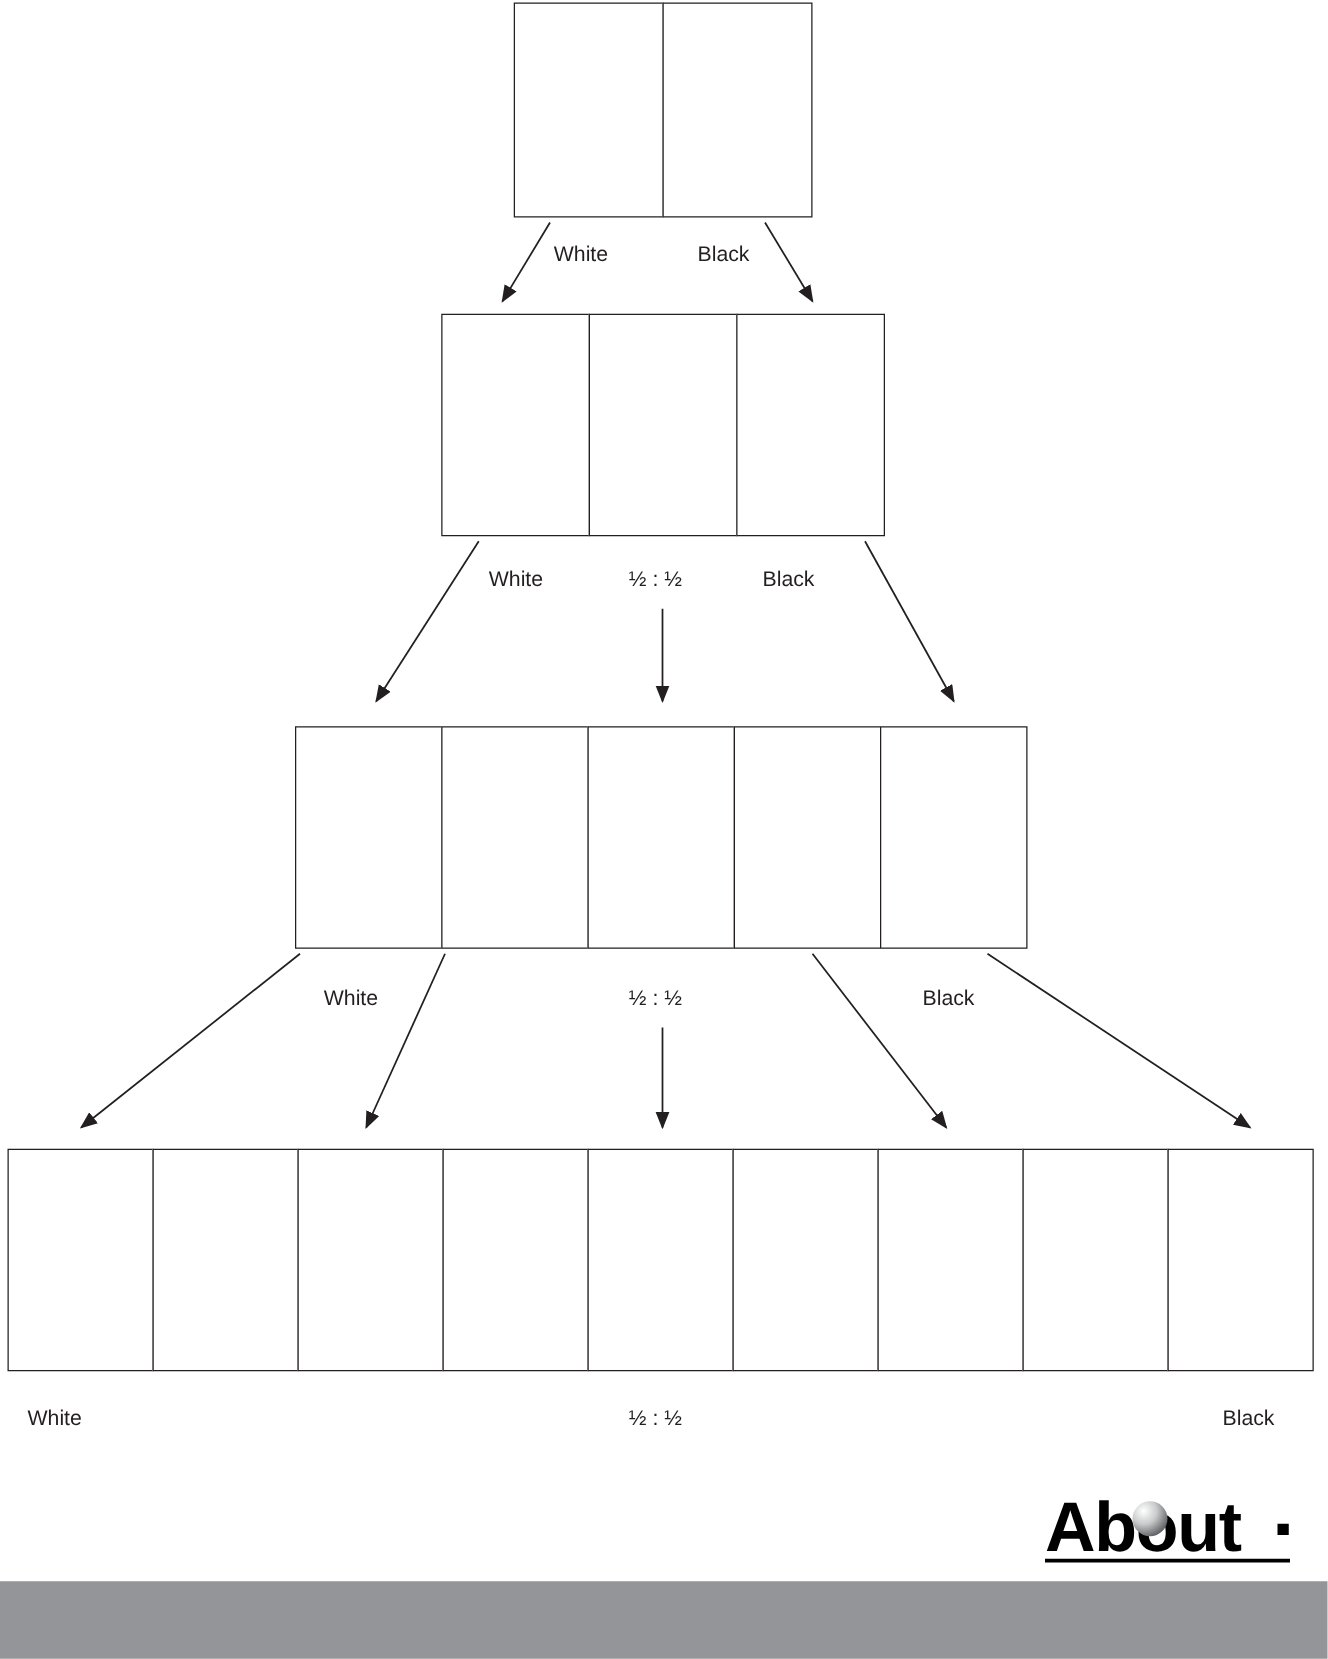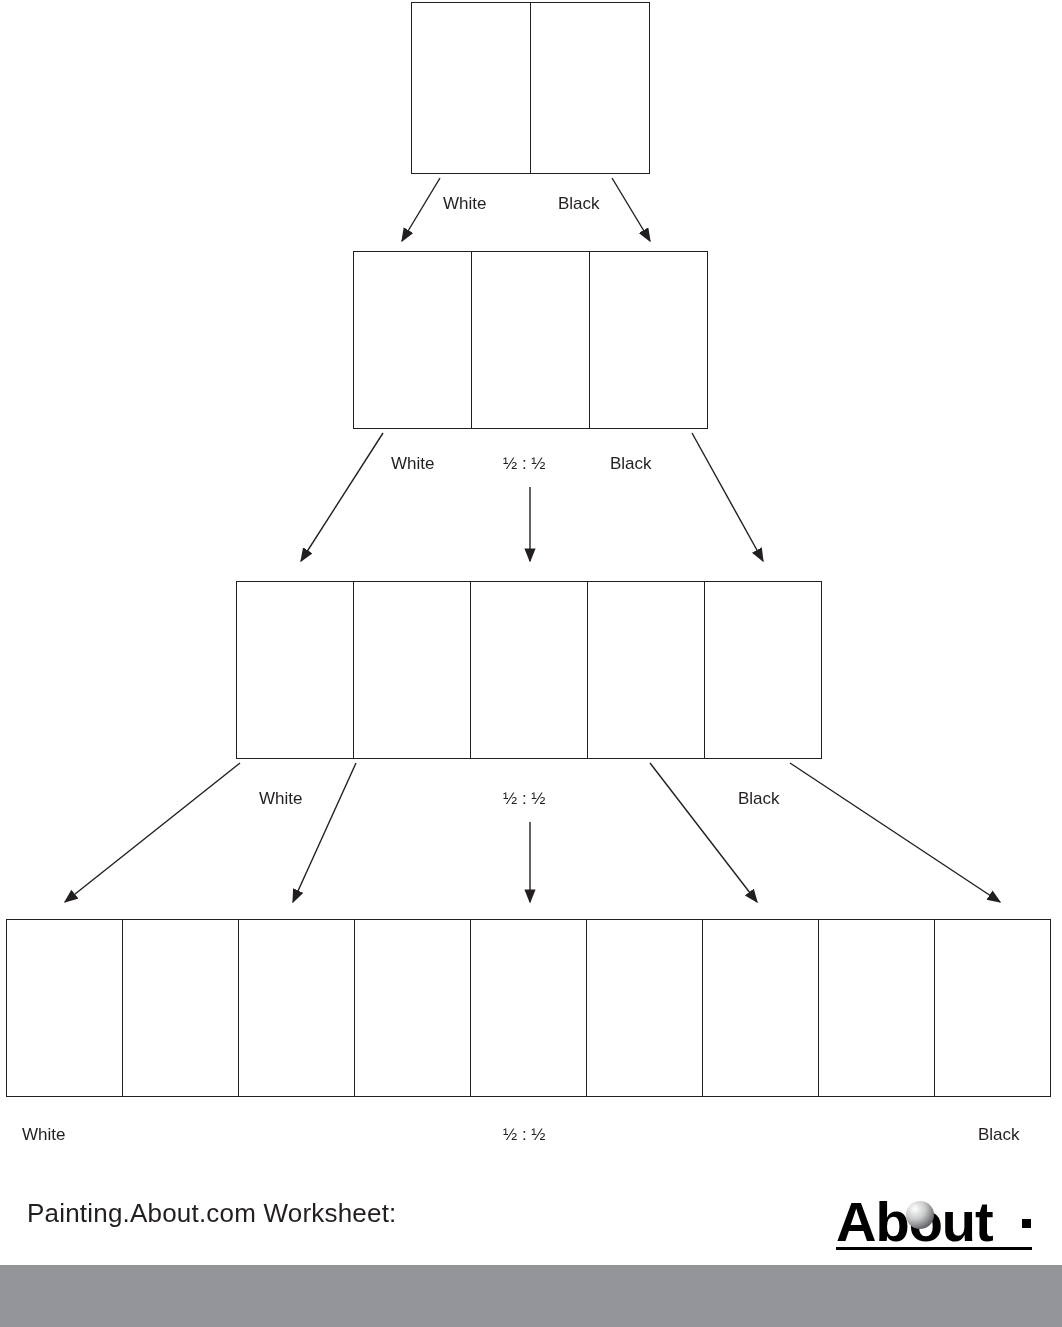--- a/index.html
+++ b/index.html
@@ -219,21 +219,20 @@
     <div class="cell"></div>
     <div class="cell"></div>
     <div class="cell"></div>
     <div class="cell"></div>
   </div>
   <div class="lbl" style="left:22px; top:1125px;">White</div>
   <div class="lbl mid" style="left:503px; top:1125px;">½ : ½</div>
   <div class="lbl" style="left:978px; top:1125px;">Black</div>
 
   <div id="footer-text">
-    <div>Painting.About.com Worksheet:</div>
   </div>
 
   <div id="logo">
     <div class="word">About</div>
     <div class="dot"></div>
     <div class="period"></div>
     <div class="underline"></div>
   </div>
 
   <div id="footer-bar"></div>

